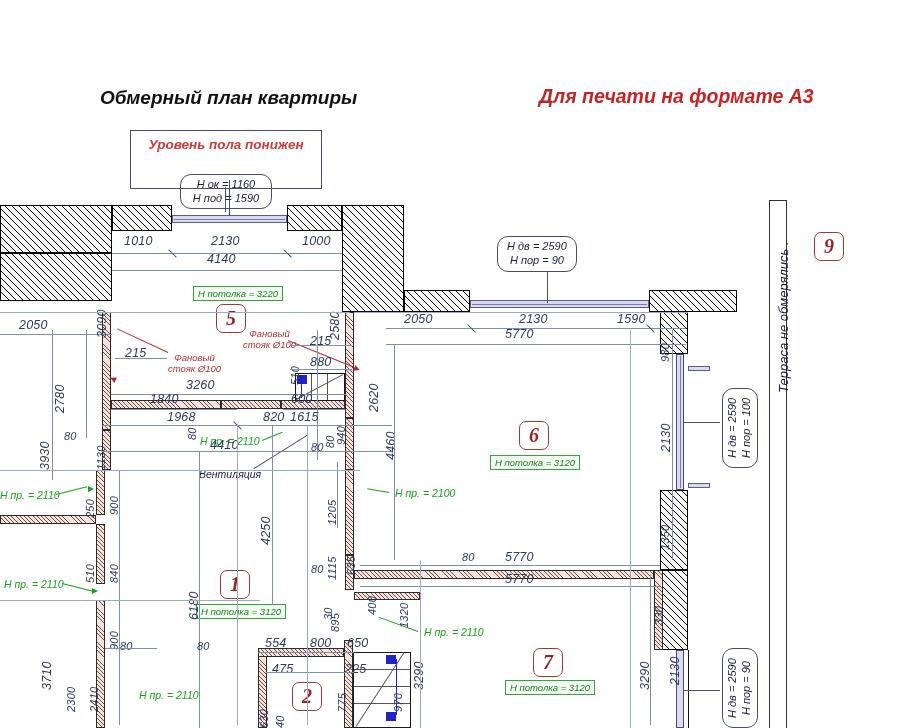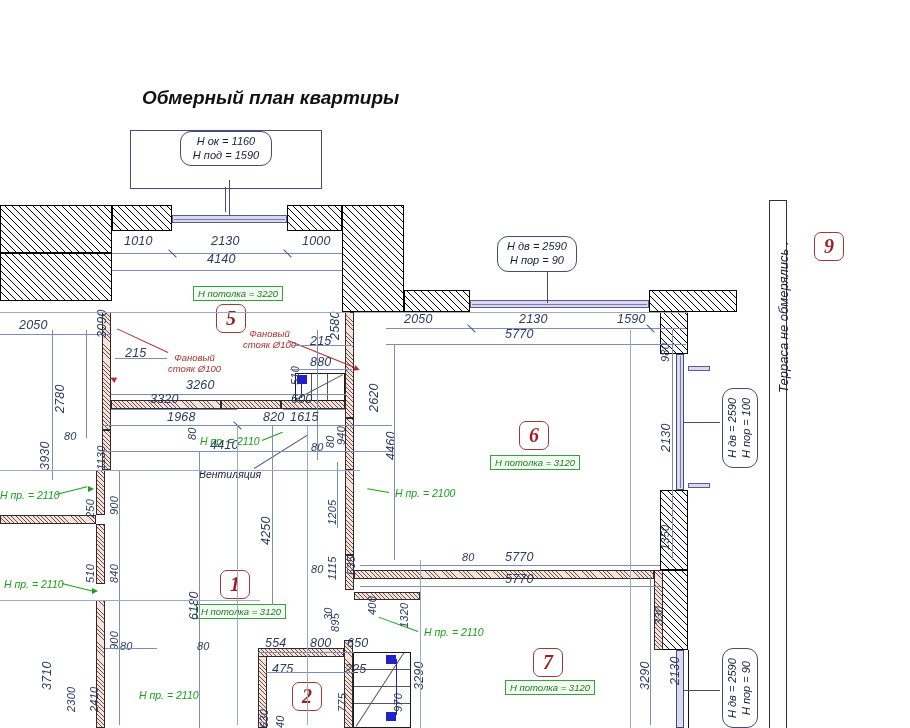--- a/index.html
+++ b/index.html
@@ -63,21 +63,21 @@
   .callout.rot{transform-origin:0 0;transform:rotate(-90deg);}
   .lead{position:absolute;background:#4a4a78;}
   .lead.v{width:1px;}
   .lead.h{height:1px;}
 
   
   .notebox{position:absolute;border:1px solid #4a4a78;background:#fff;text-align:center;}
   .notebox .ttl{color:#d03a3a;font-size:13.5px;font-style:italic;font-weight:bold;
                 margin:6px 0 3px;font-family:"Liberation Sans",sans-serif;}
   .subpill{display:inline-block;border:1px solid #4a4a78;border-radius:11px;
-           padding:2px 12px;font-size:11px;font-style:italic;color:#1b1b3a;line-height:1.3;}
+           padding:2px 12px;font-size:11px;font-style:italic;color:#1b1b3a;line-height:1.3;margin-top:19px;}
 
   
   .rlead{position:absolute;background:#b03030;height:1px;transform-origin:0 50%;}
   .rtip{position:absolute;width:0;height:0;border-left:6px solid #b03030;
         border-top:3px solid transparent;border-bottom:3px solid transparent;}
   .rnote{position:absolute;color:#b03030;font-size:9.5px;font-style:italic;
          white-space:nowrap;line-height:1.2;text-align:center;}
 
   
   .title{position:absolute;font-size:19px;font-style:italic;font-weight:bold;color:#111;
@@ -100,23 +100,25 @@
 
   .vent{position:absolute;background:#4a4a78;height:1px;transform-origin:0 50%;}
 
   .edgeline{position:absolute;background:#555;}
 </style>
 </head>
 <body>
 
 <div id="stage">
 
-  <div class="title" style="left:100px;top:87px;margin-left:42px;">Обмерный план квартиры</div>
+  <div class="title" style="left:100px;top:87px;">Обмерный план квартиры</div>
+  <div class="redtitle" style="left:539px;top:85px;">Для печати на формате А3</div>
 
   <div class="notebox" style="left:130px;top:130px;width:190px;height:57px;">
+    <div class="ttl">Уровень пола понижен</div>
     <div class="subpill">
       <span>Н ок = 1160</span><br>
       <span>Н под = 1590</span>
     </div>
   </div>
   <div class="lead v" style="left:225px;top:187px;height:25px;"></div>
 
   <div class="wall" style="left:0px;top:205px;width:112px;height:48px;"></div>
   <div class="wall" style="left:112px;top:205px;width:60px;height:26px;"></div>
   <div class="wall" style="left:287px;top:205px;width:55px;height:26px;"></div>
@@ -308,21 +310,21 @@
   <div class="dim" style="left:125px;top:346px;">215</div>
 
   <div class="dline h" style="left:290px;top:345px;width:62px;"></div>
   <div class="dline h" style="left:290px;top:369px;width:62px;"></div>
   <div class="dline h" style="left:115px;top:358px;width:52px;"></div>
   <div class="dline v" style="left:317px;top:330px;height:130px;"></div>
 
   <div class="dim" style="left:186px;top:378px;">3260</div>
   <div class="dline h" style="left:111px;top:394px;width:235px;"></div>
 
-  <div class="dim" style="left:150px;top:392px;">3320</div>
+  <div class="dim" style="left:150px;top:392px;">1840</div>
   <div class="dline h" style="left:111px;top:409px;width:126px;"></div>
 
   <div class="dim" style="left:167px;top:410px;">1968</div>
   <div class="dline h" style="left:102px;top:425px;width:180px;"></div>
   <div class="tick" style="left:232px;top:425px;"></div>
 
   <div class="dim" style="left:263px;top:410px;">820</div>
   <div class="dim" style="left:291px;top:392px;">600</div>
   <div class="dim" style="left:290px;top:410px;">1615</div>
   <div class="dline h" style="left:283px;top:409px;width:62px;"></div>

